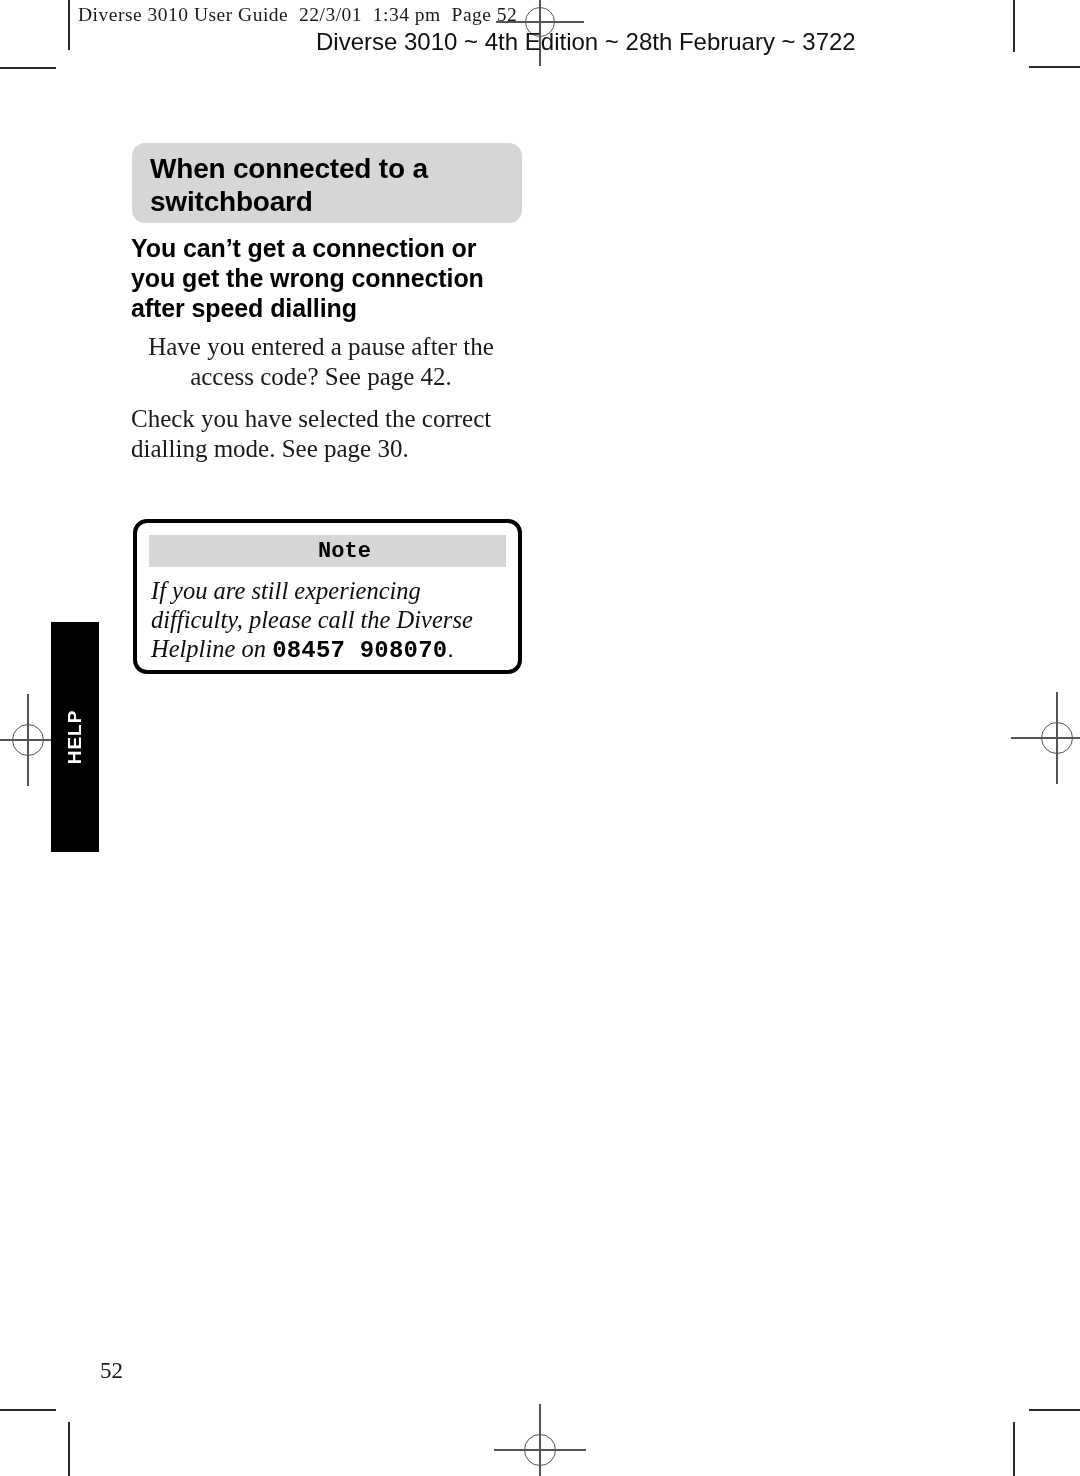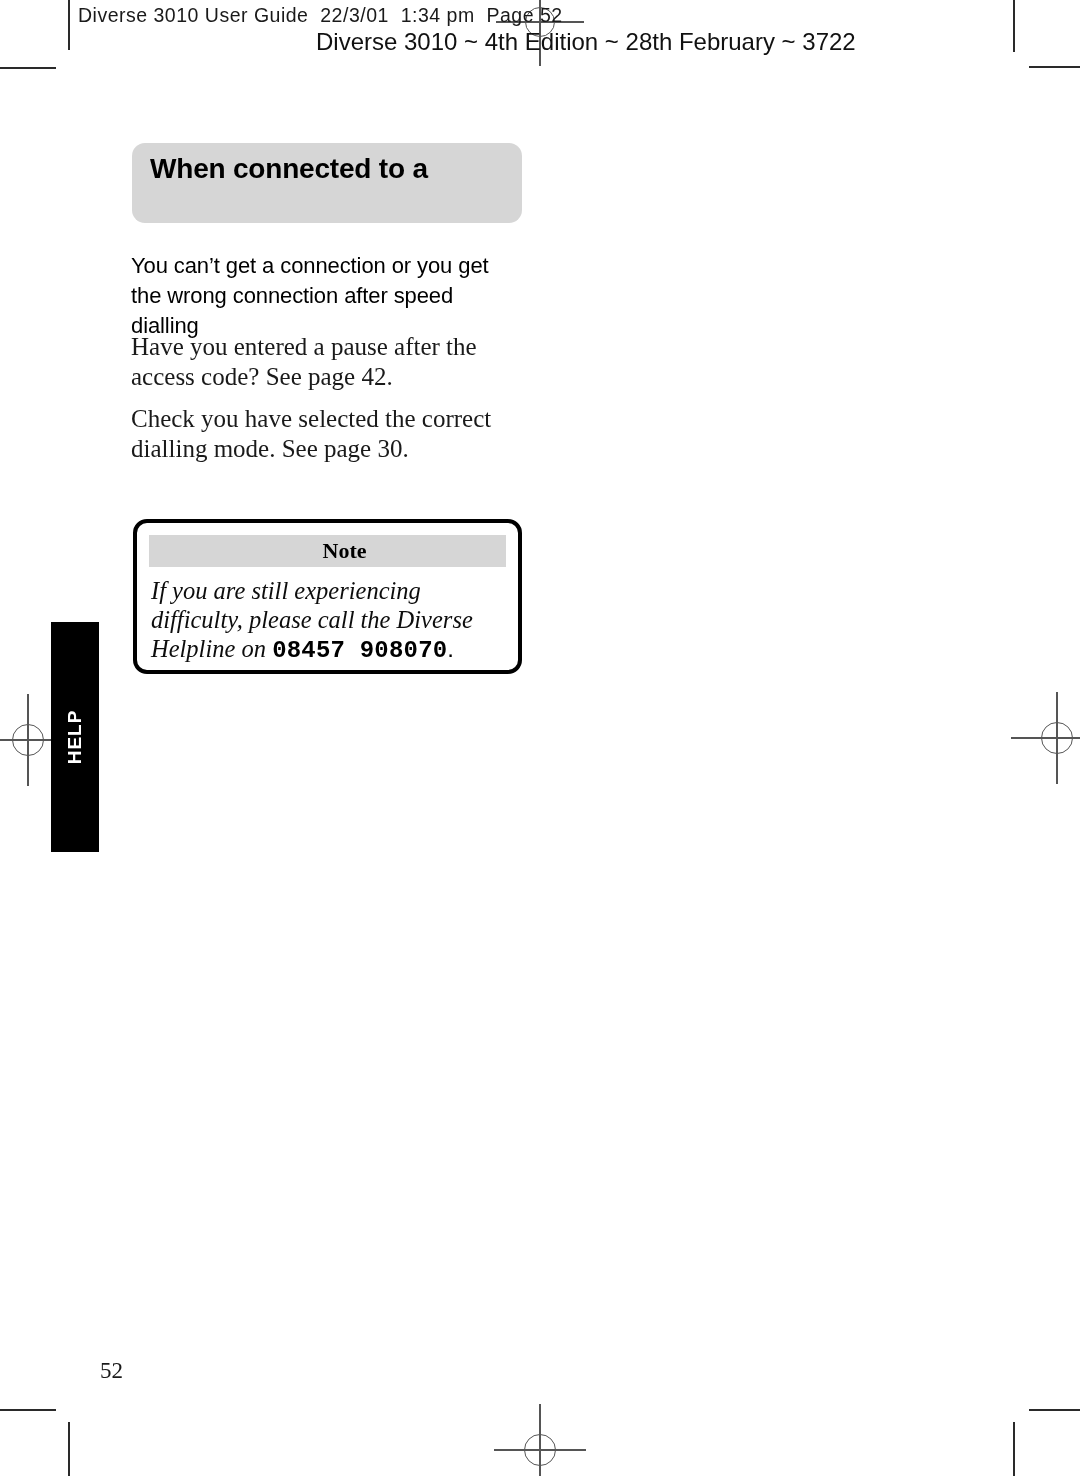--- a/index.html
+++ b/index.html
@@ -25,21 +25,21 @@
     border-radius: 50%;
     box-sizing: border-box;
   }
   .reg-mark .reg-v, .reg-mark .reg-h { position: absolute; background: #555555; }
 
   
   .slug-line1 {
     position: absolute;
     left: 78px;
     top: 4px;
-    font-family: Liberation Sans, sans-serif;
+    font-family: Liberation Serif, serif;
     font-size: 19.5px;
     letter-spacing: 0.5px;
     color: #1a1a1a;
     white-space: pre;
   }
   .slug-line2 {
     position: absolute;
     left: 316px;
     top: 28px;
     font-family: "Liberation Sans", sans-serif;
@@ -66,41 +66,41 @@
     font-size: 28px;
     line-height: 33px;
     color: #000000;
     letter-spacing: -0.2px;
   }
 
   
   .subheading {
     position: absolute;
     left: 131px;
-    top: 251px;
+    top: 233px;
     width: 380px;
     font-family: "Liberation Sans", sans-serif;
-    font-weight: normal;
-    font-size: 22px;
+    font-weight: bold;
+    font-size: 25px;
     line-height: 30px;
     color: #000000;
     letter-spacing: -0.1px;
   }
 
   
   .body-para {
     position: absolute;
     left: 131px;
     width: 380px;
     font-family: "Liberation Serif", serif;
     font-size: 25px;
     line-height: 30px;
     color: #1a1a1a;
   }
-  .body-para.p1 { top: 332px; }
+  .body-para.p1 { top: 332px; text-align: center; }
   .body-para.p2 { top: 404px; }
 
   
   .note-box {
     position: absolute;
     left: 133px;
     top: 519px;
     width: 389px;
     height: 155px;
     border: 4px solid #000000;
@@ -113,21 +113,21 @@
     left: 12px;
     top: 12px;
     width: 357px;
     height: 32px;
     background: #d6d6d6;
     display: flex;
     align-items: center;
     justify-content: center;
   }
   .note-header .note-title {
-    font-family: Liberation Serif, serif;
+    font-family: Liberation Mono, monospace;
     font-weight: bold;
     font-size: 22px;
     color: #000000;
     margin-left: 34px;
   }
   .note-body {
     position: absolute;
     left: 14px;
     top: 53px;
     width: 360px;
@@ -224,20 +224,21 @@
     <div class="reg-v" style="left:45px; top:0px; width:2px; height:92px;"></div>
     <div class="reg-h" style="left:0px; top:45px; width:92px; height:2px;"></div>
     <div class="reg-circle" style="left:30px; top:30px; width:32px; height:32px;"></div>
   </div>
 
   <div class="slug-line1">Diverse 3010 User Guide  22/3/01  1:34 pm  Page 52</div>
   <div class="slug-line2">Diverse 3010 ~ 4th Edition ~ 28th February ~ 3722</div>
 
   <div class="title-pill">
     <div class="title-text">When connected to a</div>
+    <div class="title-text">switchboard</div>
   </div>
 
   <div class="subheading">You can’t get a connection or you get the wrong connection after speed dialling</div>
 
   <div class="body-para p1">Have you entered a pause after the access code? See page 42.</div>
   <div class="body-para p2">Check you have selected the correct dialling mode. See page 30.</div>
 
   <div class="note-box">
     <div class="note-header">
       <span class="note-title">Note</span>

